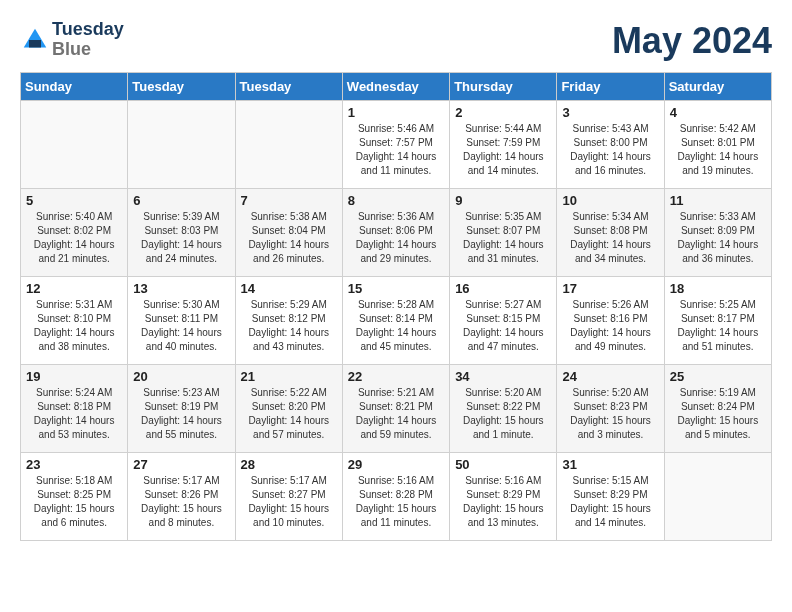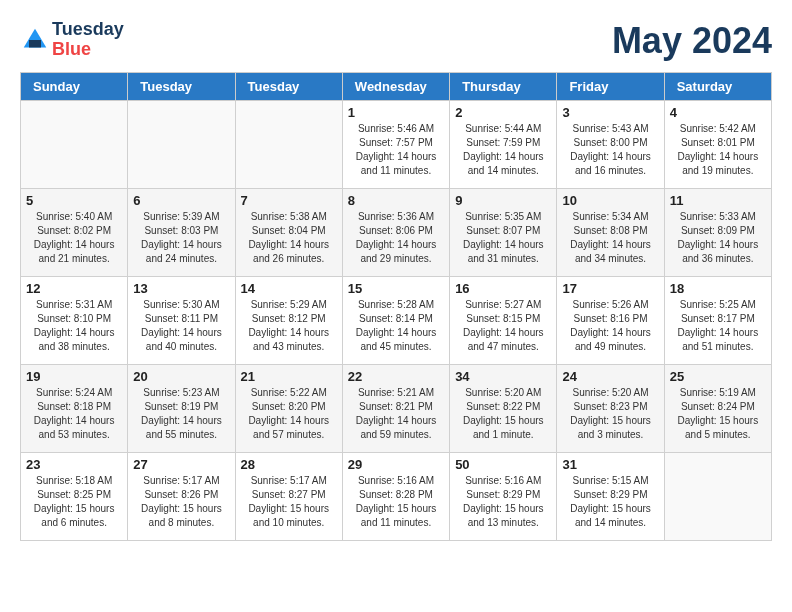--- a/index.html
+++ b/index.html
@@ -20,21 +20,21 @@
       display: flex;
       align-items: center;
     }
     .logo-text {
       font-size: 18px;
       font-weight: bold;
       color: #1a3a5c;
       line-height: 1.1;
     }
     .logo-text span {
-      color: #ef4444;
+      color: #737373;
     }
     .logo-icon {
       width: 30px;
       height: 30px;
       margin-right: 2px;
     }
     .title-block {
       text-align: right;
     }
     .main-title {
@@ -47,21 +47,21 @@
       color: #333;
     }
     table {
       width: 100%;
       border-collapse: collapse;
       font-size: 11px;
     }
     thead tr th {
       background-color: #2979c5;
       color: #fff;
-      padding: 6px 12px;
+      padding: 6px 4px;
       text-align: left;
       font-size: 13px;
       border: 1px solid #ccc;
     }
     tbody tr td {
       border: 1px solid #d0d0d0;
       padding: 4px 5px;
       vertical-align: top;
       width: calc(100% / 7);
       height: 88px;

